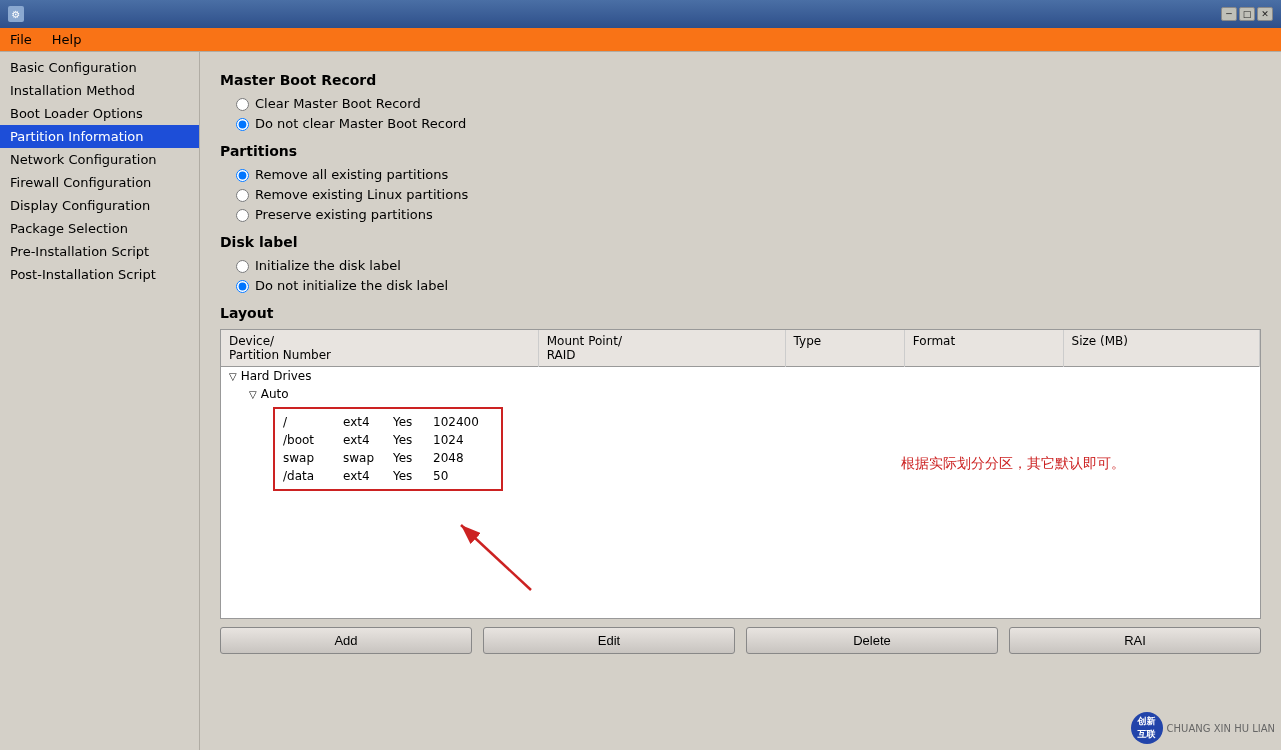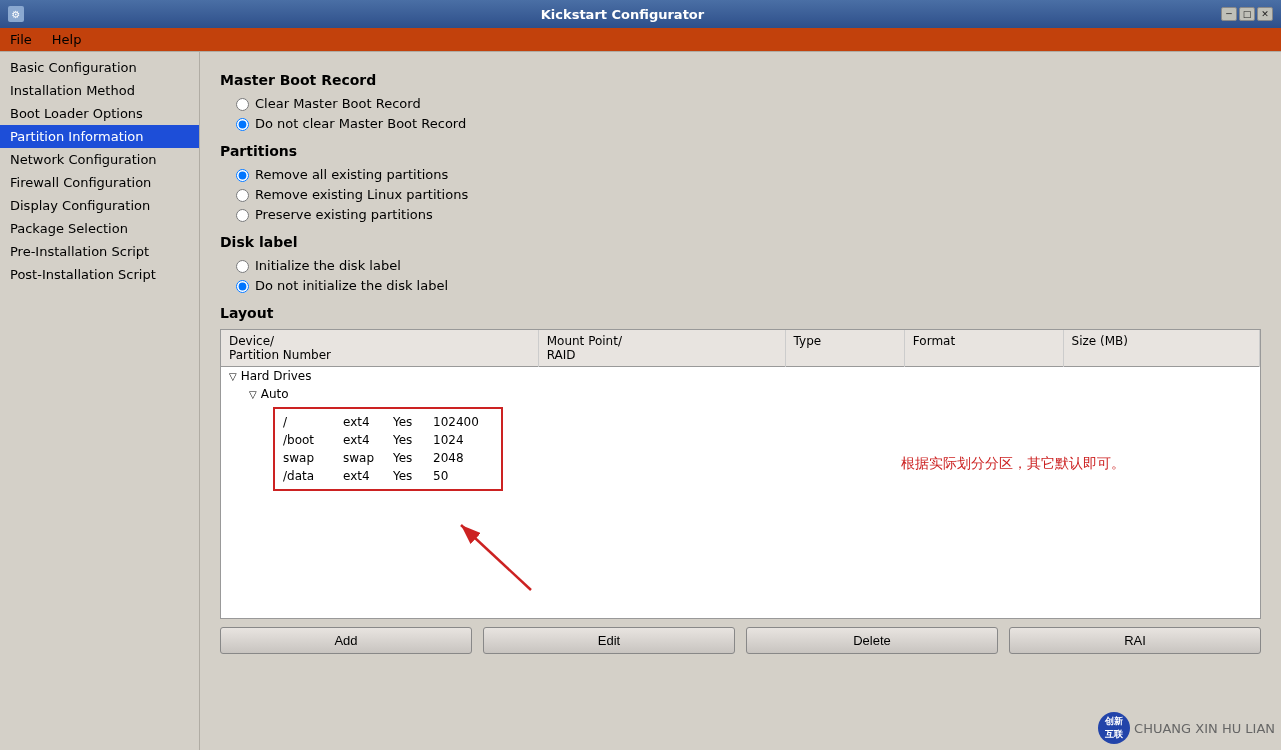--- a/index.html
+++ b/index.html
@@ -40,21 +40,21 @@
       border: 1px solid #888;
       border-radius: 2px;
       font-size: 9px;
       display: flex; align-items: center; justify-content: center;
       cursor: pointer;
       color: #222;
     }
 
     
     .menu-bar {
-      background: #c2410c;
+      background: #f97316;
       border-bottom: 1px solid #b0aca4;
       padding: 2px 4px;
       display: flex;
       gap: 8px;
       height: 24px;
       align-items: flex-start;
     }
     .menu-item {
       padding: 2px 6px;
       cursor: pointer;
@@ -204,21 +204,20 @@
       font-weight: bold;
     }
   </style>
 </head>
 <body>
 
 <div class="title-bar">
   <div class="title-bar-icon">
     <span>⚙</span>
   </div>
-  <div class="title-bar-title">Kickstart Configurator</div>
   <div class="title-bar-controls">
     <div class="title-bar-btn">─</div>
     <div class="title-bar-btn">□</div>
     <div class="title-bar-btn">✕</div>
   </div>
 </div>
 
 <div class="menu-bar">
   <div class="menu-item">File</div>
   <div class="menu-item">Help</div>
@@ -359,14 +358,14 @@
       <button class="btn">Edit</button>
       <button class="btn">Delete</button>
       <button class="btn">RAI</button>
     </div>
 
   </div>
 </div>
 
 <div class="watermark">
   <div class="watermark-logo">创新<br>互联</div>
-  <div style="font-size:13px; color:#666;">CHUANG XIN HU LIAN</div>
+  <div style="font-size:10px; color:#666;">CHUANG XIN HU LIAN</div>
 </div>
 
 </body></html>

